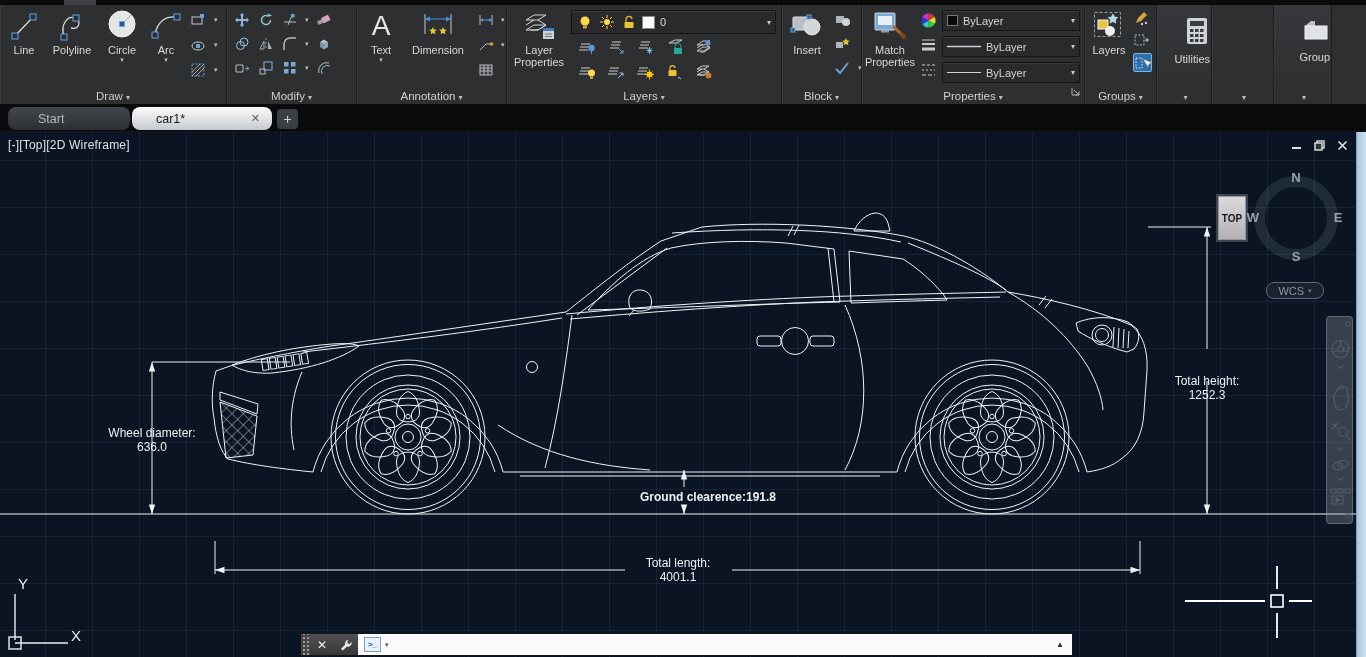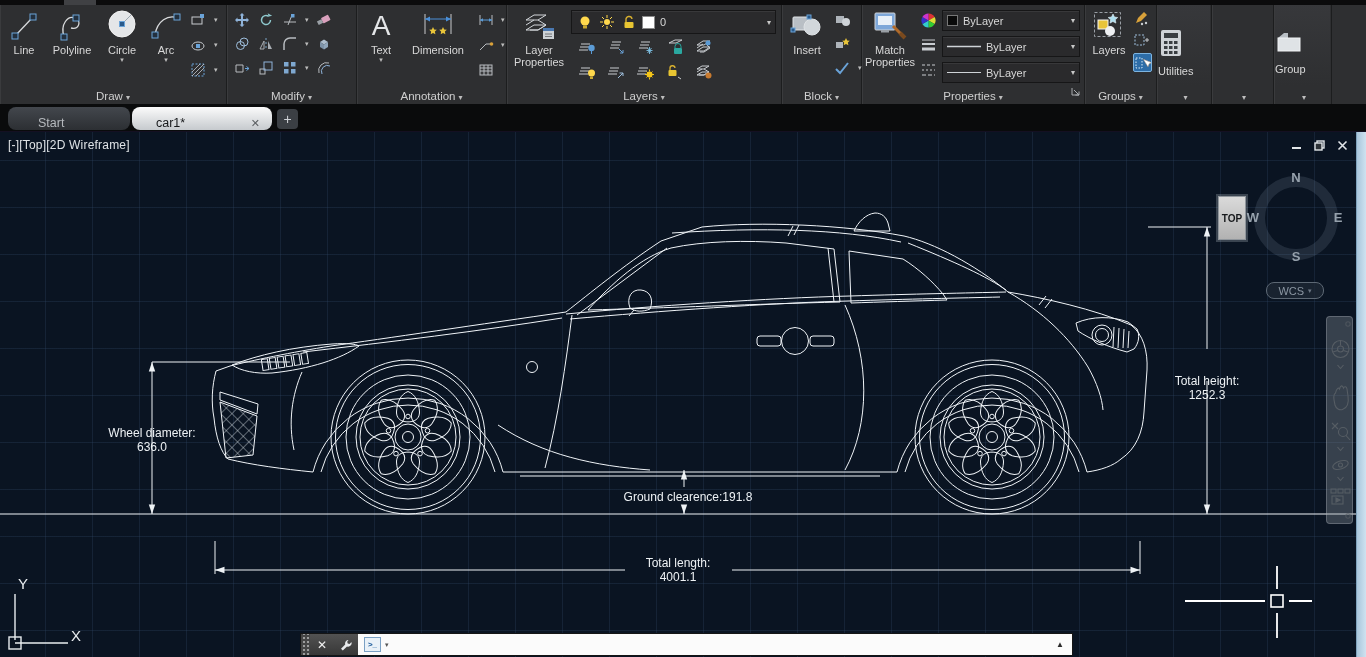--- a/index.html
+++ b/index.html
@@ -21,25 +21,25 @@
   .bigbtn .ic{height:36px;display:flex;align-items:center;justify-content:center;}
   .bigbtn .cd{display:block;font-size:7px;color:#bdbdbd;line-height:8px;}
   .sic{width:17px;height:17px;display:inline-flex;align-items:center;justify-content:center;}
   .rowic{position:absolute;left:6px;display:flex;align-items:center;gap:7px;height:22px;}
   .cdm{font-size:7px;color:#bdbdbd;}
   .combo{display:flex;align-items:center;background:#2a2a2c;border:1px solid #161617;box-shadow:inset 0 1px 0 #38383a;color:#d8d8d8;font-size:11px;padding:0 4px;gap:5px;}
   .combo .cd{margin-left:auto;font-size:8px;color:#c8c8c8;}
   .swatchW{width:13px;height:13px;background:#fff;border:1px solid #8a8a8a;}
   .swatchB{width:11px;height:11px;background:#0a0a0a;border:1px solid #777;}
   .hlicon{background:#2d6da8;border:1px solid #7db4e0;border-radius:2px;}
-  .bigpanelbtn{position:absolute;inset:0 1px 18px 1px;display:flex;flex-direction:column;align-items:flex-start;justify-content:flex-start;padding-top:24px;background:linear-gradient(#37383b,#2e2f31);color:#d8d8d8;font-size:11px;gap:6px;cursor:default;}
+  .bigpanelbtn{position:absolute;inset:0 1px 18px 1px;display:flex;flex-direction:column;align-items:flex-end;justify-content:flex-start;padding-top:12px;background:linear-gradient(#37383b,#2e2f31);color:#d8d8d8;font-size:11px;gap:6px;cursor:default;}
 
   
   #filetabs{left:0;top:104px;width:1366px;height:28px;background:#0a0b0c;}
-  .ftab{position:absolute;top:3px;height:23px;border-radius:8px;font-size:12.5px;display:flex;align-items:flex-end;cursor:default;}
+  .ftab{position:absolute;top:3px;height:23px;border-radius:8px;font-size:12.5px;display:flex;align-items:center;cursor:default;}
   #tab-start{left:8px;width:122px;background:linear-gradient(#43474d,#2c2f33);color:#b5b9bd;padding-left:30px;}
   #tab-car{left:132px;width:140px;background:linear-gradient(#fbfbfb,#c6cace);color:#17191b;padding-left:24px;}
   #tab-car .x{margin-left:auto;margin-right:12px;color:#5a5e62;font-size:11px;}
   #tab-plus{left:277px;top:5px;width:21px;height:20px;background:#3b3f44;border-radius:4px;color:#cfd3d7;display:flex;align-items:center;justify-content:center;font-size:14px;cursor:default;position:absolute;}
   #understrip{left:0;top:131px;width:1366px;height:2px;background:#141022;}
 
   
   #canvas{left:0;top:132px;width:1366px;height:525px;background:#0a1422;
     background-image:linear-gradient(to right, rgba(62,88,124,.22) 1px, transparent 1px),
                      linear-gradient(to bottom, rgba(62,88,124,.22) 1px, transparent 1px);
@@ -750,21 +750,21 @@
     </svg>
 
     <div class="dimtxt" style="left:62px;top:294px;width:180px;">
       <div>Wheel diameter:</div>
       <div>636.0</div>
     </div>
     <div class="dimtxt" style="left:1117px;top:222px;width:180px;margin-top:20px;">
       <div>Total height:</div>
       <div>1252.3</div>
     </div>
-    <div class="dimtxt" style="left:588px;top:358px;width:200px;">
+    <div class="dimtxt" style="left:608px;top:358px;width:200px;font-weight:bold;">
       <div>Ground clearence:191.8</div>
     </div>
     <div class="dimtxt" style="left:588px;top:424px;width:180px;">
       <div>Total length:</div>
       <div>4001.1</div>
     </div>
 
     <div class="abs" id="vplabel">[-][Top][2D Wireframe]</div>
 
     <div class="abs" id="winctl">

